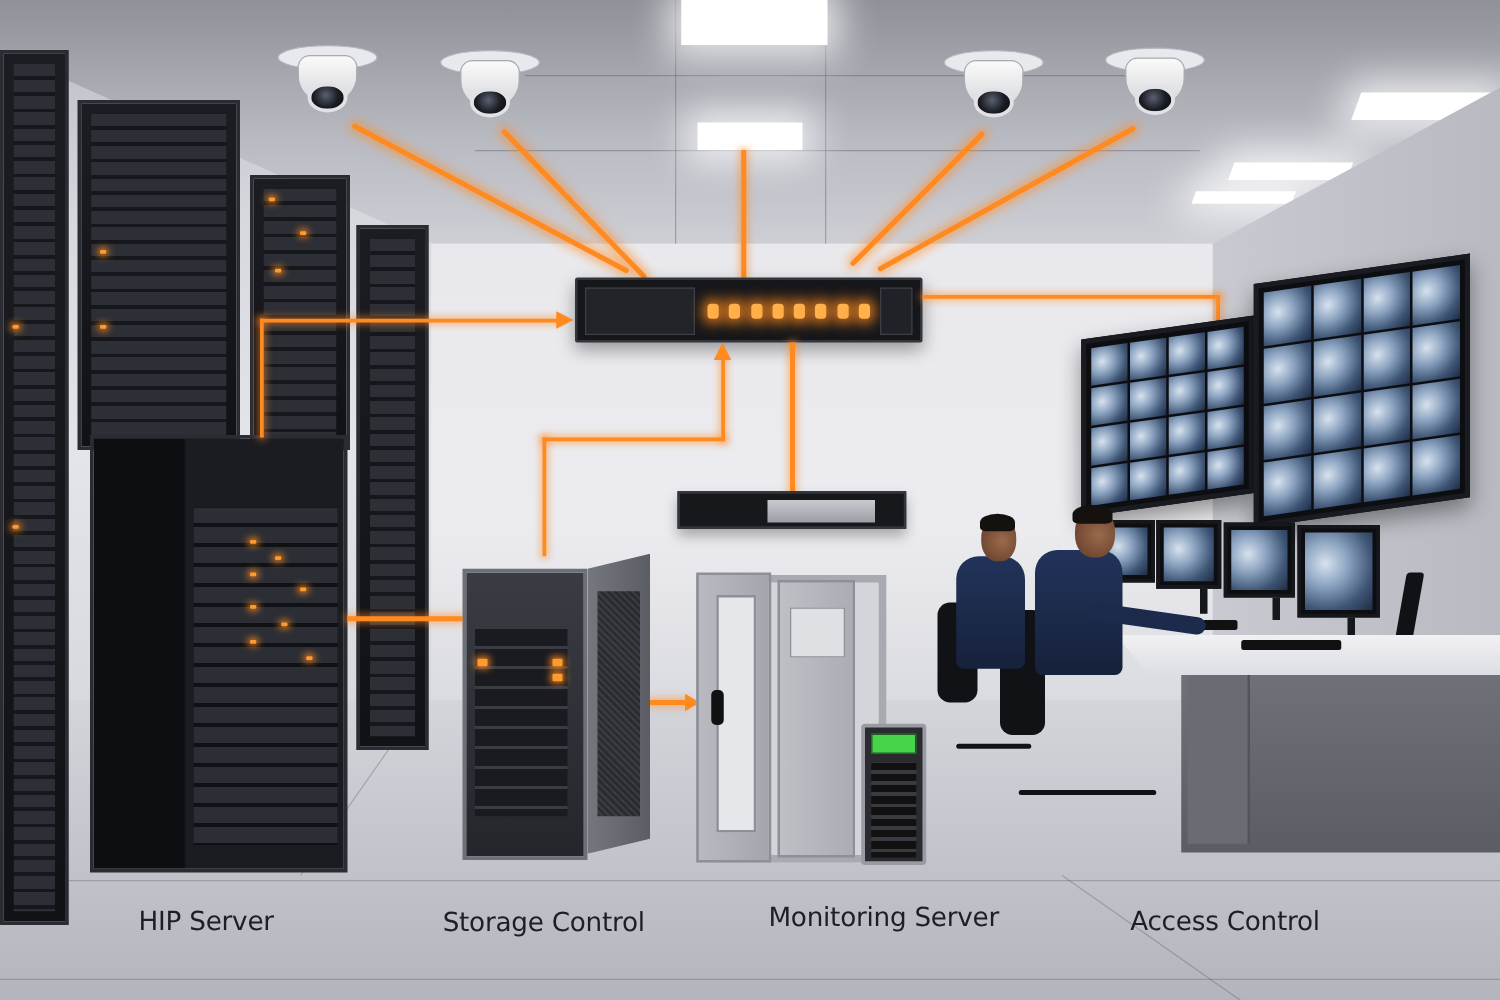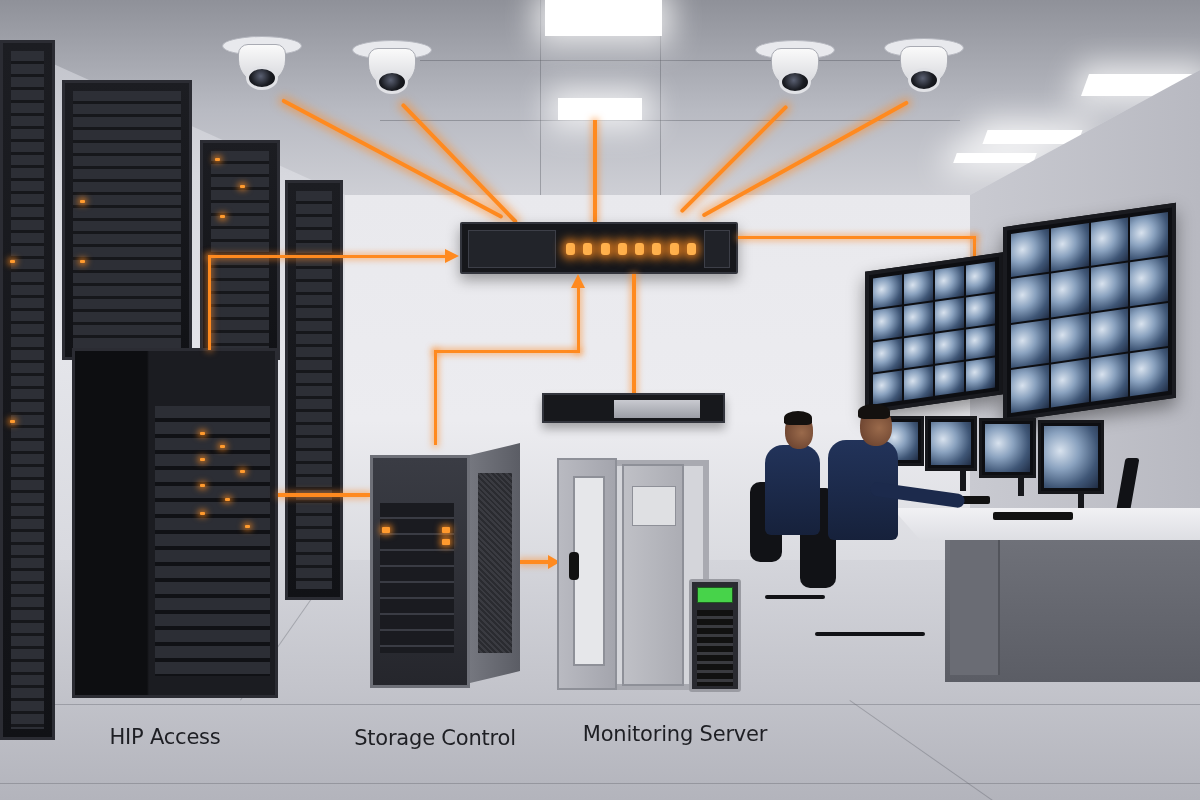--- a/index.html
+++ b/index.html
@@ -301,19 +301,20 @@
 
   <div class="person-body" style="left:765px;top:445px;width:55px;height:90px;"></div>
   <div class="person-head" style="left:785px;top:413px;width:28px;height:36px;"></div>
   <div class="person-hair" style="left:784px;top:411px;width:28px;height:14px;"></div>
 
   <div class="person-body" style="left:828px;top:440px;width:70px;height:100px;"></div>
   <div style="position:absolute;left:870px;top:488px;width:95px;height:14px;background:#1c2a4c;border-radius:8px;transform:rotate(8deg);"></div>
   <div class="person-head" style="left:860px;top:406px;width:32px;height:40px;"></div>
   <div class="person-hair" style="left:858px;top:404px;width:32px;height:15px;"></div>
 
-  <div class="label" style="left:80px;top:725px;width:170px;">HIP Access</div>
+  <div class="label" style="left:80px;top:725px;width:170px;">HIP Server</div>
   <div class="label" style="left:330px;top:726px;width:210px;">
     <div>Storage Control</div>
   </div>
-  <div class="label" style="left:560px;top:722px;width:230px;">Monitoring Server</div>
+  <div class="label" style="left:592px;top:722px;width:230px;">Monitoring Server</div>
+  <div class="label" style="left:880px;top:725px;width:200px;">Access Control</div>
 
 </div>
 
 </body></html>

